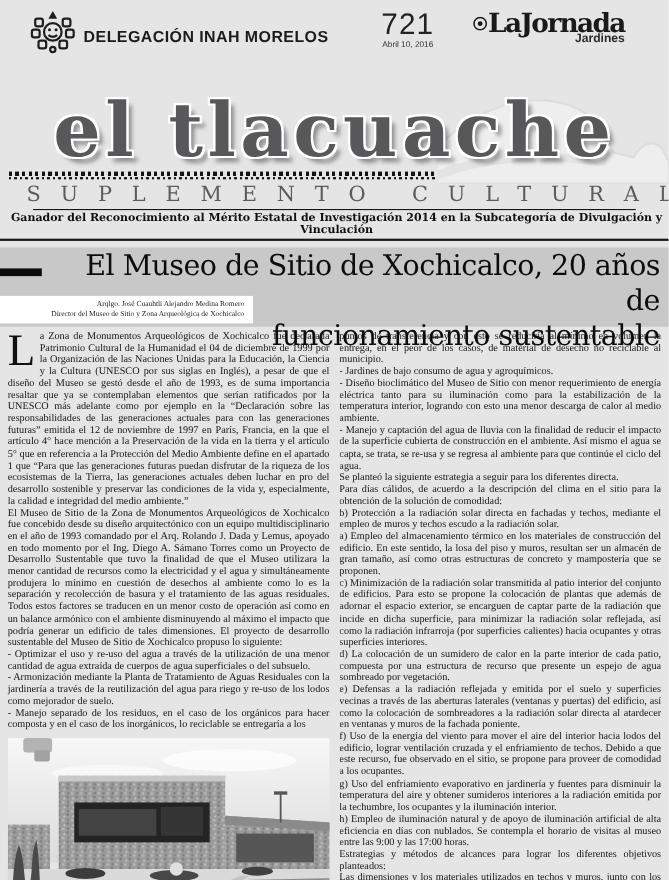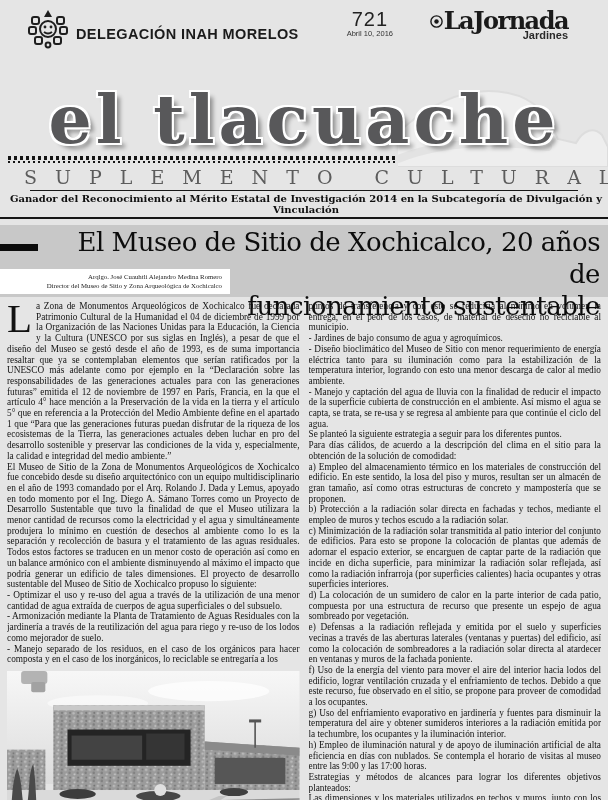--- a/index.html
+++ b/index.html
@@ -6,21 +6,21 @@
   .page{position:relative;width:608px;height:800px;background:#e5e5e5;overflow:hidden;
         font-family:"Liberation Serif",serif;color:#111;}
 
   
   .topbar{display:flex;align-items:flex-start;padding:7px 14px 0 26px;height:48px;}
   .inah-group{display:flex;align-items:center;}
   .inah-logo{width:44px;height:42px;flex:0 0 auto;}
   .delegation{font-family:"Liberation Sans",sans-serif;font-weight:bold;font-size:14.5px;
               letter-spacing:.4px;color:#1b1b1b;margin:12px 0 0 6px;white-space:nowrap;}
   .issue-block{margin-left:48px;margin-top:2px;text-align:center;line-height:1;}
-  .issue-number{font-family:"Liberation Sans",sans-serif;font-size:20px;letter-spacing:1px;color:#222;}
+  .issue-number{font-family:"Liberation Sans",sans-serif;font-size:27px;letter-spacing:1px;color:#222;}
   .issue-date{font-family:"Liberation Sans",sans-serif;font-size:7.5px;color:#333;margin-top:1px;}
   .jornada{margin-left:auto;margin-top:2px;text-align:left;line-height:1;padding-right:26px;}
   .jornada-row{display:flex;align-items:center;}
   .jornada-seal{width:13px;height:13px;margin-right:1px;}
   .jornada-name{font-family:"DejaVu Serif",serif;font-weight:bold;font-size:24px;
                 letter-spacing:-1.5px;color:#1a1a1a;}
   .jornada-sub{font-family:"Liberation Sans",sans-serif;font-weight:bold;font-size:11px;
                color:#2a2a2a;text-align:right;margin-top:-3px;}
 
   
@@ -189,24 +189,24 @@
           <rect x="24" y="11" width="14" height="10" rx="2" fill="#a2a2a2"></rect>
         </svg>
       </div>
     </div>
 
     <div class="col">
       <p class="body-p">puntos de transferencia y con esto se reduciría al mínimo en volumen la entrega, en el peor de los casos, de material de desecho no reciclable al municipio.</p>
       <p class="body-p">- Jardines de bajo consumo de agua y agroquímicos.</p>
       <p class="body-p">- Diseño bioclimático del Museo de Sitio con menor requerimiento de energía eléctrica tanto para su iluminación como para la estabilización de la temperatura interior, logrando con esto una menor descarga de calor al medio ambiente.</p>
       <p class="body-p">- Manejo y captación del agua de lluvia con la finalidad de reducir el impacto de la superficie cubierta de construcción en el ambiente. Así mismo el agua se capta, se trata, se re-usa y se regresa al ambiente para que continúe el ciclo del agua.</p>
-      <p class="body-p">Se planteó la siguiente estrategia a seguir para los diferentes puntos.</p>
+      <p class="body-p">Se planteó la siguiente estrategia a seguir para los diferentes directa.</p>
       <p class="body-p">Para días cálidos, de acuerdo a la descripción del clima en el sitio para la obtención de la solución de comodidad:</p>
+      <p class="body-p">b) Protección a la radiación solar directa en fachadas y techos, mediante el empleo de muros y techos escudo a la radiación solar.</p>
       <p class="body-p">a) Empleo del almacenamiento térmico en los materiales de construcción del edificio. En este sentido, la losa del piso y muros, resultan ser un almacén de gran tamaño, así como otras estructuras de concreto y mampostería que se proponen.</p>
-      <p class="body-p">b) Protección a la radiación solar directa en fachadas y techos, mediante el empleo de muros y techos escudo a la radiación solar.</p>
       <p class="body-p">c) Minimización de la radiación solar transmitida al patio interior del conjunto de edificios. Para esto se propone la colocación de plantas que además de adornar el espacio exterior, se encarguen de captar parte de la radiación que incide en dicha superficie, para minimizar la radiación solar reflejada, así como la radiación infrarroja (por superficies calientes) hacia ocupantes y otras superficies interiores.</p>
       <p class="body-p">d) La colocación de un sumidero de calor en la parte interior de cada patio, compuesta por una estructura de recurso que presente un espejo de agua sombreado por vegetación.</p>
       <p class="body-p">e) Defensas a la radiación reflejada y emitida por el suelo y superficies vecinas a través de las aberturas laterales (ventanas y puertas) del edificio, así como la colocación de sombreadores a la radiación solar directa al atardecer en ventanas y muros de la fachada poniente.</p>
       <p class="body-p">f) Uso de la energía del viento para mover el aire del interior hacia lodos del edificio, lograr ventilación cruzada y el enfriamiento de techos. Debido a que este recurso, fue observado en el sitio, se propone para proveer de comodidad a los ocupantes.</p>
       <p class="body-p">g) Uso del enfriamiento evaporativo en jardinería y fuentes para disminuir la temperatura del aire y obtener sumideros interiores a la radiación emitida por la techumbre, los ocupantes y la iluminación interior.</p>
       <p class="body-p">h) Empleo de iluminación natural y de apoyo de iluminación artificial de alta eficiencia en días con nublados. Se contempla el horario de visitas al museo entre las 9:00 y las 17:00 horas.</p>
       <p class="body-p">Estrategias y métodos de alcances para lograr los diferentes objetivos planteados:</p>
       <p class="body-p">Las dimensiones y los materiales utilizados en techos y muros, junto con los muros escudo contra la radiación solar en la construcción del Museo de Sitio cumplen por completo la finalidad de reducir la temperatura ambiental interior.</p>
 
     </div>

